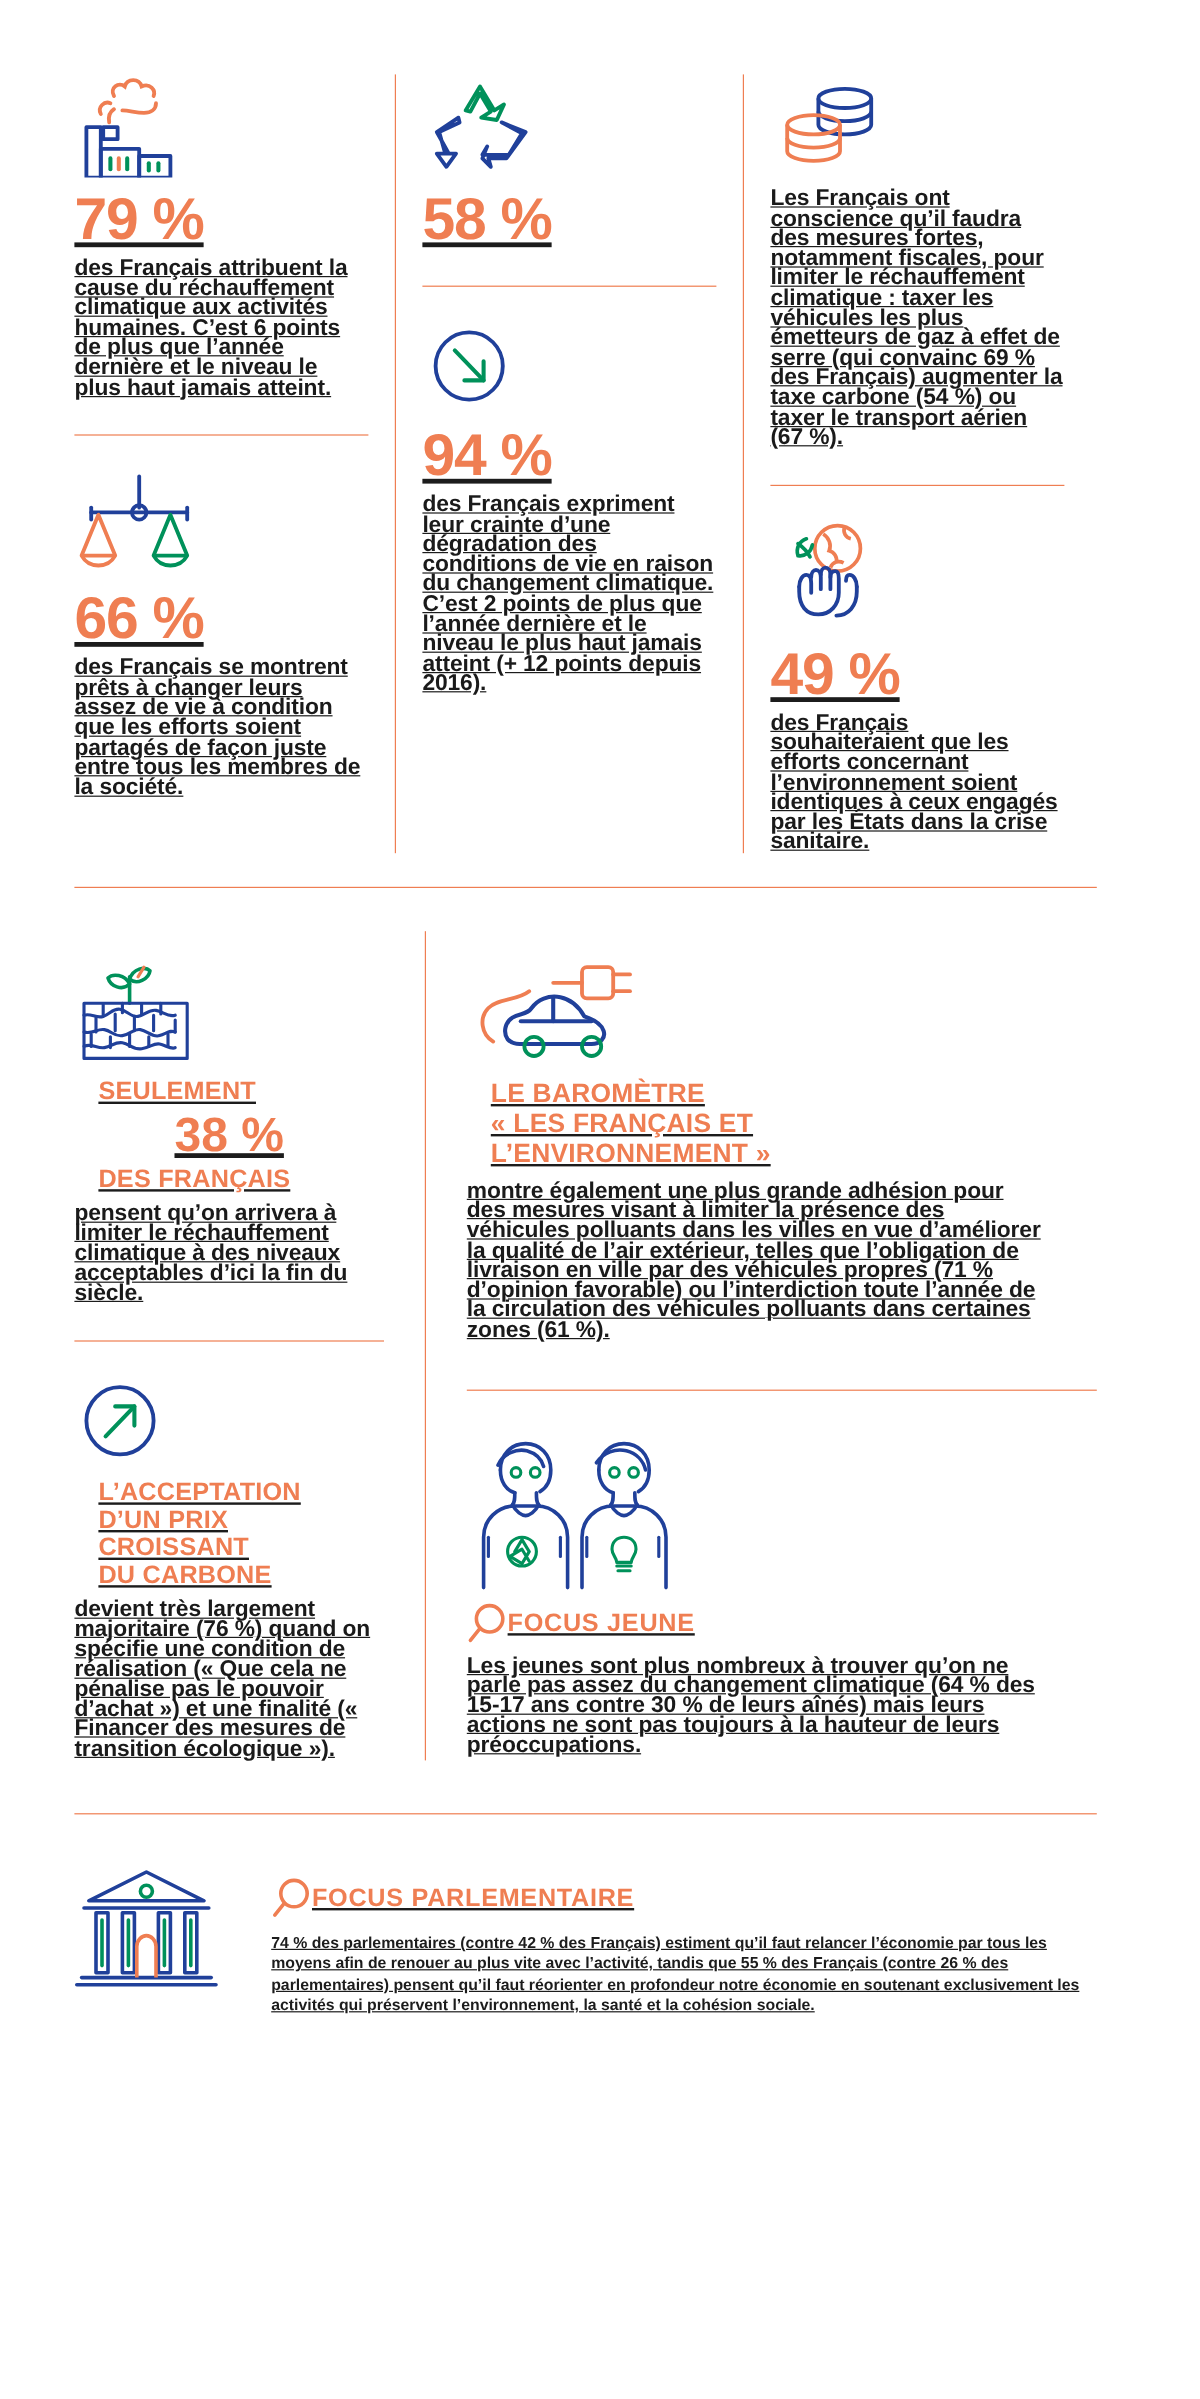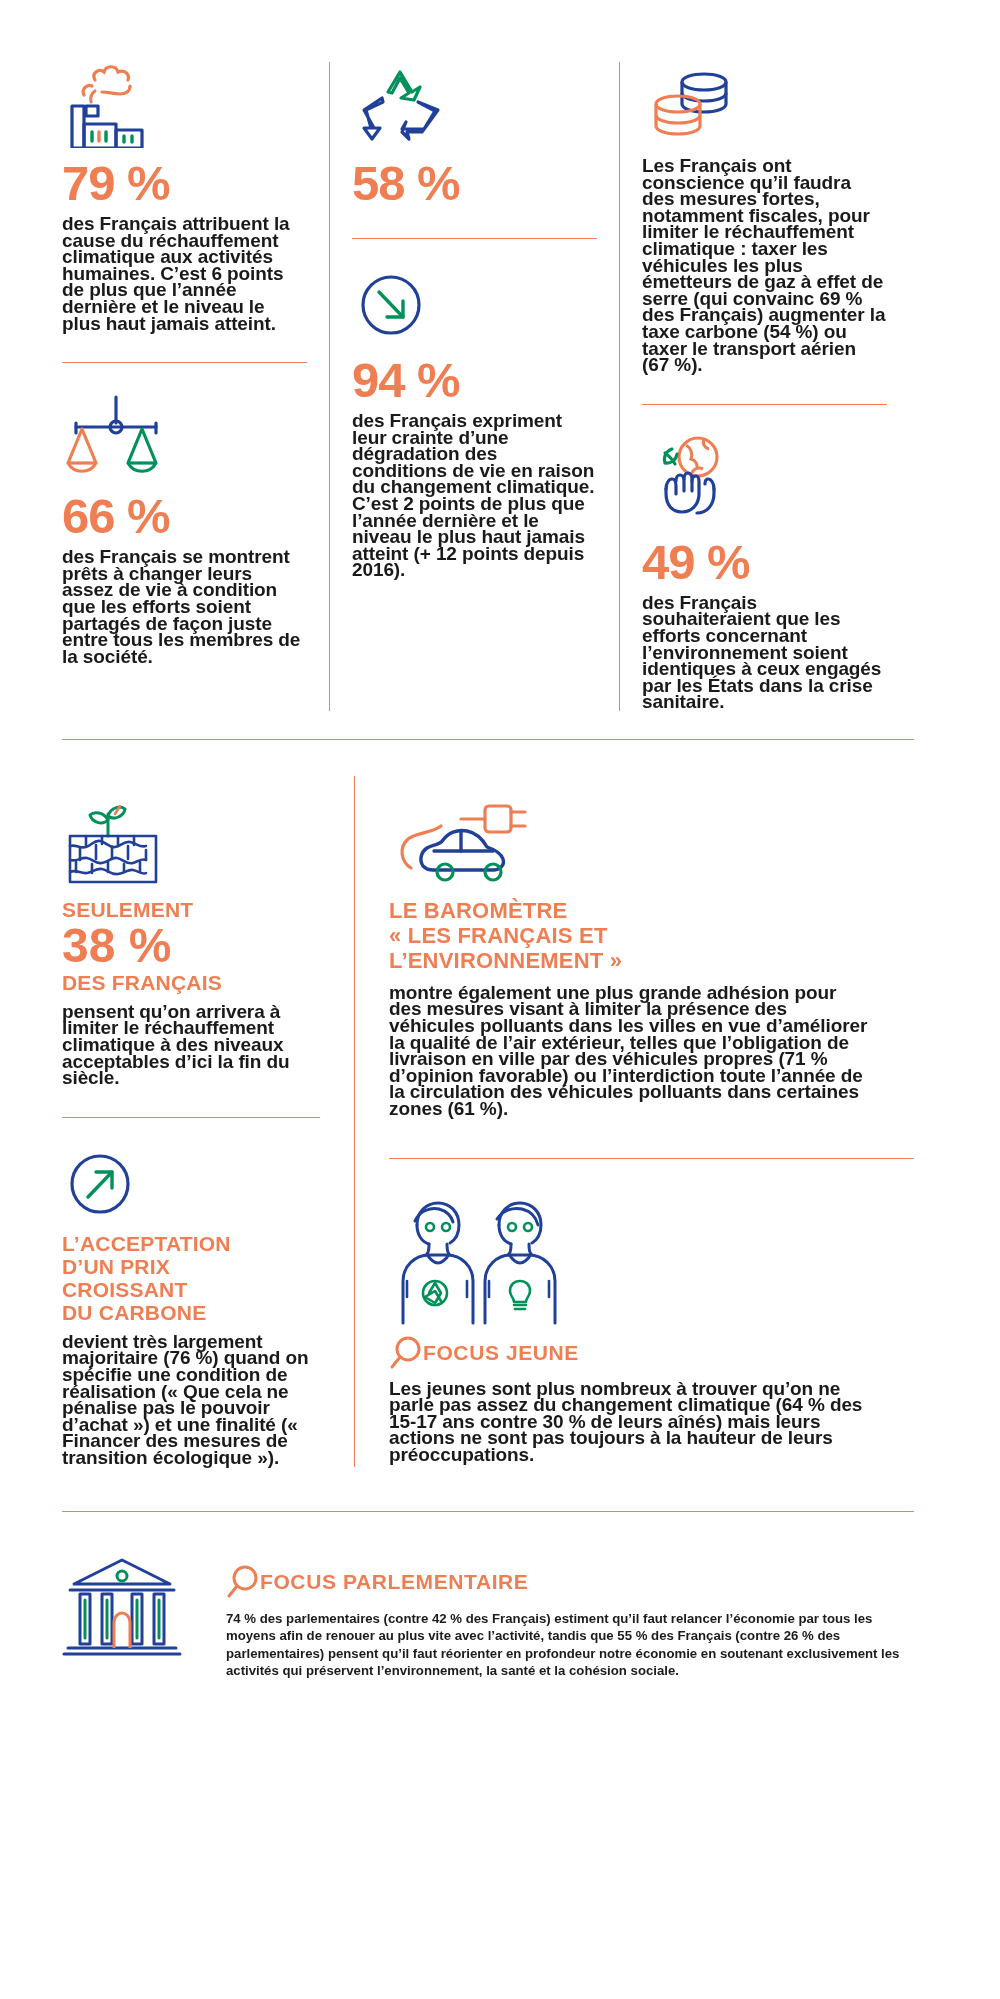--- a/index.html
+++ b/index.html
@@ -10,20 +10,21 @@
     color:#1c1c1c;
     -webkit-font-smoothing:antialiased;
   }
   .page{
     position:relative;
     width:976px;
     min-height:1999px;
     box-sizing:border-box;
     padding:0;
     background:#fff;
+    text-decoration:underline;
   }
 
   
   .body-txt{
     font-size:19px;
     line-height:16.6px;
     font-weight:700;
     color:#1a1a1a;
     letter-spacing:-0.1px;
   }
@@ -37,20 +38,21 @@
     margin:4px 0 8px 0;
   }
 
   .headline{
     font-size:21px;
     line-height:23px;
     font-weight:800;
     color:#ef7e52;
     letter-spacing:0.2px;
     text-transform:uppercase;
+    margin-left:20px;
   }
   .headline.lg{font-size:22px;line-height:25px;}
 
   
   .top-grid{
     display:grid;
     grid-template-columns:245px 1px 245px 1px 245px;
     column-gap:22px;
     padding:62px 62px 0 62px;
     box-sizing:border-box;
@@ -270,21 +272,21 @@
               <path d="M8 66c7 2 11-3 17-2s8 6 15 5 9-6 15-5 10 7 16 5 9-5 13-3"></path>
               <path d="M8 78c6-3 11 2 17 1s9-5 15-4 9 6 16 5 10-5 15-4 10 5 13 3"></path>
               <path d="M24 43v9M40 42v8M56 43v8M72 42v9"></path>
               <path d="M18 54v12M34 51v14M50 53v12M66 52v13M84 56v10"></path>
               <path d="M14 68v10M30 70v9M46 68v10M62 70v8M78 68v10"></path>
             </g>
           </svg>
         </span>
 
         <div class="headline" style="margin-top:4px;">SEULEMENT</div>
-        <div style="font-size:48px;line-height:46px;font-weight:800;color:#ef7e52;margin:2px 0 2px 0;">38 %</div>
+        <div style="font-size:40px;line-height:46px;font-weight:800;color:#ef7e52;margin:2px 0 2px 0;text-align:center;">38 %</div>
         <div class="headline" style="margin-bottom:10px;">DES FRANÇAIS</div>
         <p class="body-txt">pensent qu’on arrivera à limiter le réchauffement climatique à des niveaux acceptables d’ici la fin du siècle.</p>
       </div>
 
       <div class="hrule"></div>
 
       <div>
         <span class="icon-wrap">
           <svg width="76" height="78" viewBox="0 0 76 78">
             <circle cx="38" cy="40" r="28" fill="none" stroke="#20409a" stroke-width="3.2"></circle>

